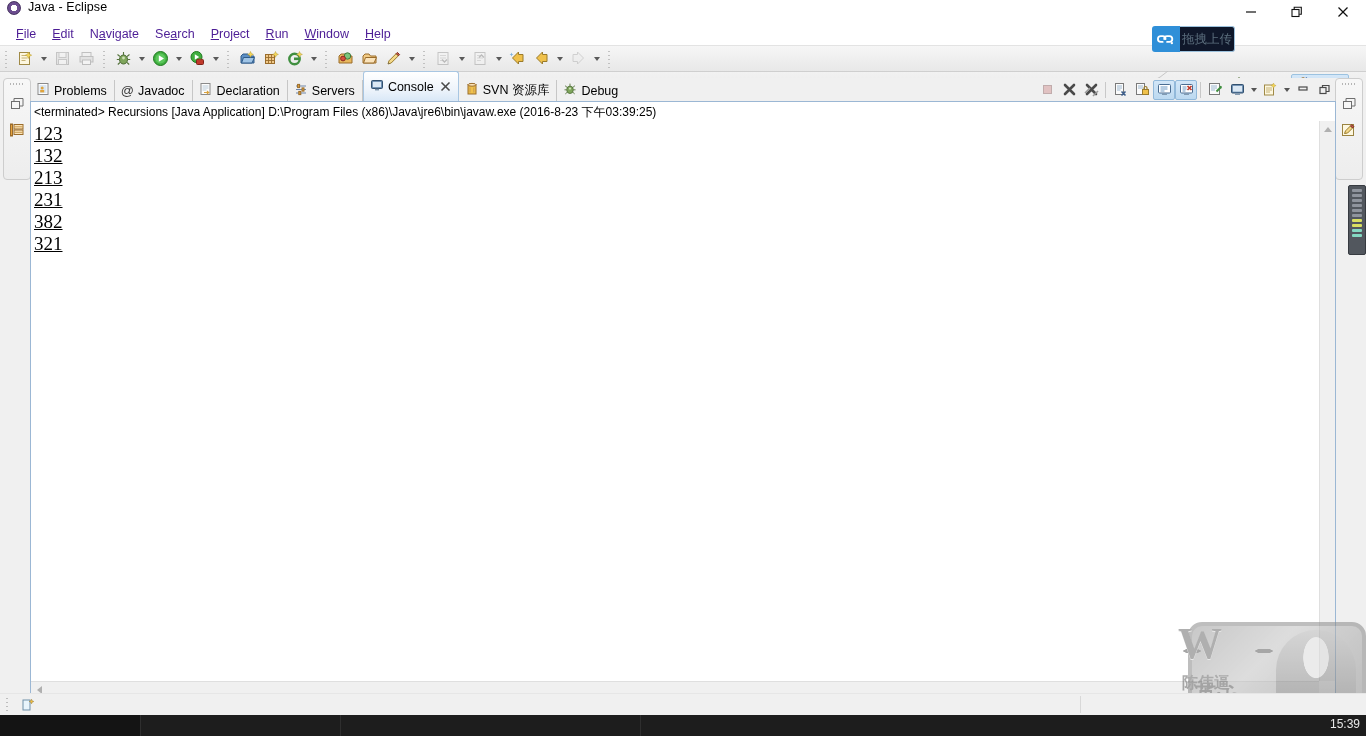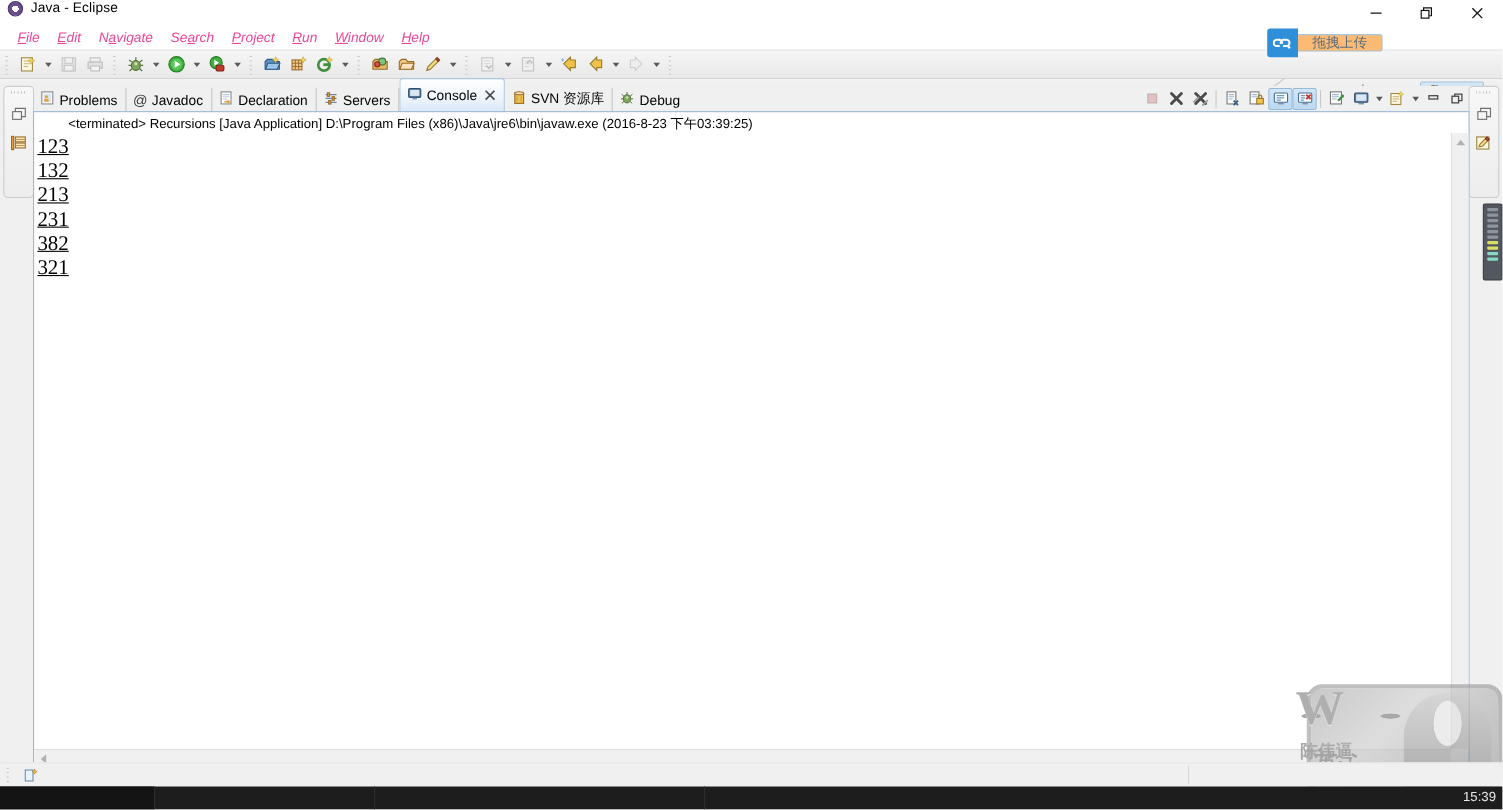--- a/index.html
+++ b/index.html
@@ -40,23 +40,22 @@
     color: #111;
   }
   .win-btn svg { display: block; }
 
   
   .menubar {
     height: 22px; background: #ffffff;
     display: flex; align-items: center; padding-left: 8px;
   }
   .menu-item {
-    font-size: 12.5px; color: #ec4899; padding: 2px 8px;
+    font-size: 12.5px; color: #4c1d95; padding: 2px 8px;
     white-space: nowrap;
-    font-style: italic;
   }
   .menu-item u { text-decoration: underline; }
 
   
   .toolbar {
     height: 27px;
     background: linear-gradient(to bottom, #f6f6f6 0%, #efefef 50%, #e8e8e8 100%);
     border-top: 1px solid #e3e3e3;
     border-bottom: 1px solid #cfcfcf;
     display: flex; align-items: center; position: relative;
@@ -112,22 +111,22 @@
     position: absolute; left: 1152px; top: 26px;
     display: flex; align-items: center; height: 26px;
     z-index: 60;
   }
   .upload-icon {
     width: 28px; height: 26px; background: #2f8fd8;
     display: flex; align-items: center; justify-content: center;
     border-radius: 3px 0 0 3px;
   }
   .upload-label {
-    height: 16px; padding: 0 13px; display: flex; align-items: center;
-    background: #fdba74; color: #5b6e7d; font-size: 12.5px;
+    height: 26px; padding: 0 2px; display: flex; align-items: center;
+    background: #0f172a; color: #5b6e7d; font-size: 12.5px;
     border: 1px solid #9dc2dd; border-left: none; border-radius: 0 3px 3px 0;
   }
 
   
   .main {
     position: absolute; left: 0; top: 78px; right: 0; bottom: 36px;
     background: #f0f0f0;
   }
 
   
@@ -191,21 +190,20 @@
 
   .console-body {
     position: absolute; left: 0; top: 23px; right: 0; bottom: 2px;
     background: #ffffff;
     border: 1px solid #9bb7d4;
     display: flex; flex-direction: column;
   }
   .console-header {
     font-size: 12px; color: #000; padding: 2px 0 2px 3px;
     white-space: nowrap;
-    margin-left: 28px;
   }
   .console-text {
     flex: 1; position: relative; overflow: hidden;
     padding-left: 3px;
   }
   .cline {
     font-family: "Liberation Serif", serif;
     font-size: 19px; line-height: 22px; color: #000000; text-decoration: underline;
   }
   

